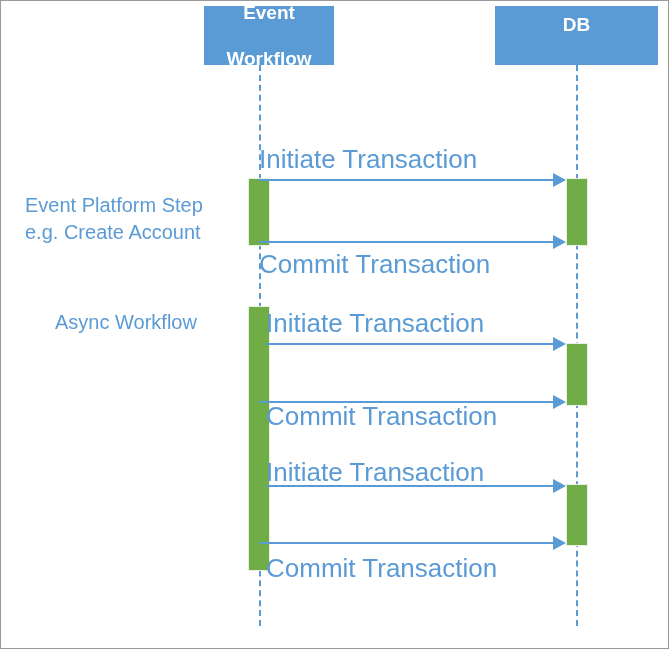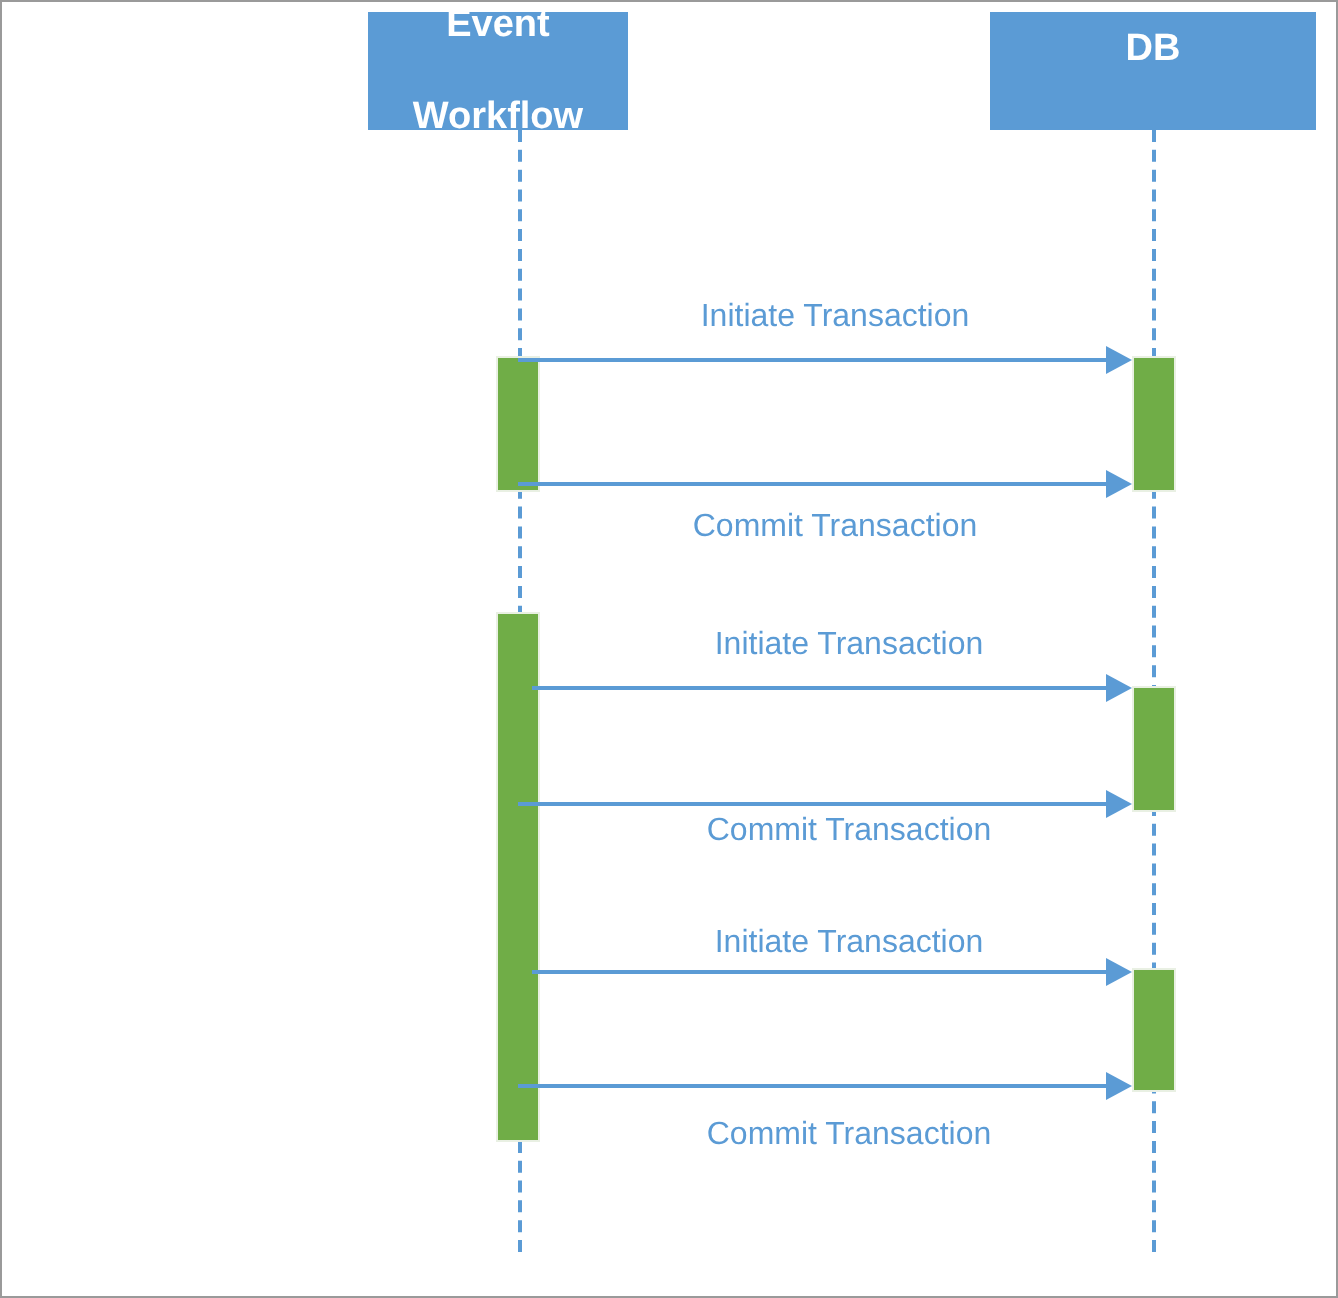--- a/index.html
+++ b/index.html
@@ -59,59 +59,62 @@
     position: absolute;
     width: 0;
     height: 0;
     border-top: 7px solid transparent;
     border-bottom: 7px solid transparent;
     border-left: 13px solid #5B9BD5;
   }
   .msg-label {
     position: absolute;
     color: #5B9BD5;
-    font-size: 16px;
+    font-size: 26px;
     line-height: 24px;
     white-space: nowrap;
-    text-align: center;
+    text-align: left;
   }
 
   
   .side-label {
     position: absolute;
     color: #5B9BD5;
     font-size: 20px;
     line-height: 27px;
     text-align: left;
     white-space: pre-line;
   }
 </style>
 </head>
 <body>
 
 <div id="canvas">
 
-  <div class="actor-box" style="left:183px; top:5px; width:130px; height:59px;justify-content:flex-end;">
+  <div class="actor-box" style="left:203px; top:5px; width:130px; height:59px;justify-content:flex-end;">
     <span><span>Event</span><br><span>Workflow</span></span>
   </div>
 
   <div class="actor-box" style="left:494px; top:5px; width:163px; height:59px;">
     <span><span>DB</span><br></span>
   </div>
 
   <div class="lifeline" style="left:258px; top:64px; height:561px;"></div>
   <div class="lifeline" style="left:575px; top:64px; height:561px;"></div>
 
   <div class="activation" style="left:247px; top:177px; width:22px; height:68px;"></div>
   <div class="activation" style="left:247px; top:305px; width:22px; height:265px;"></div>
 
   <div class="activation" style="left:565px; top:177px; width:22px; height:68px;"></div>
   <div class="activation" style="left:565px; top:342px; width:22px; height:63px;"></div>
   <div class="activation" style="left:565px; top:483px; width:22px; height:62px;"></div>
 
+  <div class="side-label" style="left:24px; top:191px; width:215px;">Event Platform Step
+e.g. Create Account</div>
+  <div class="side-label" style="left:54px; top:308px; width:185px;">Async Workflow</div>
 
   <div class="msg-label" style="left:258px; top:146px; width:317px;">Initiate Transaction</div>
   <div class="msg-line" style="left:258px; top:178px; width:305px;"></div>
   <div class="arrow-head" style="left:552px; top:172px;"></div>
 
   <div class="msg-line" style="left:258px; top:240px; width:305px;"></div>
   <div class="arrow-head" style="left:552px; top:234px;"></div>
   <div class="msg-label" style="left:258px; top:251px; width:317px;">Commit Transaction</div>
 
   <div class="msg-label" style="left:265px; top:310px; width:317px;">Initiate Transaction</div>

